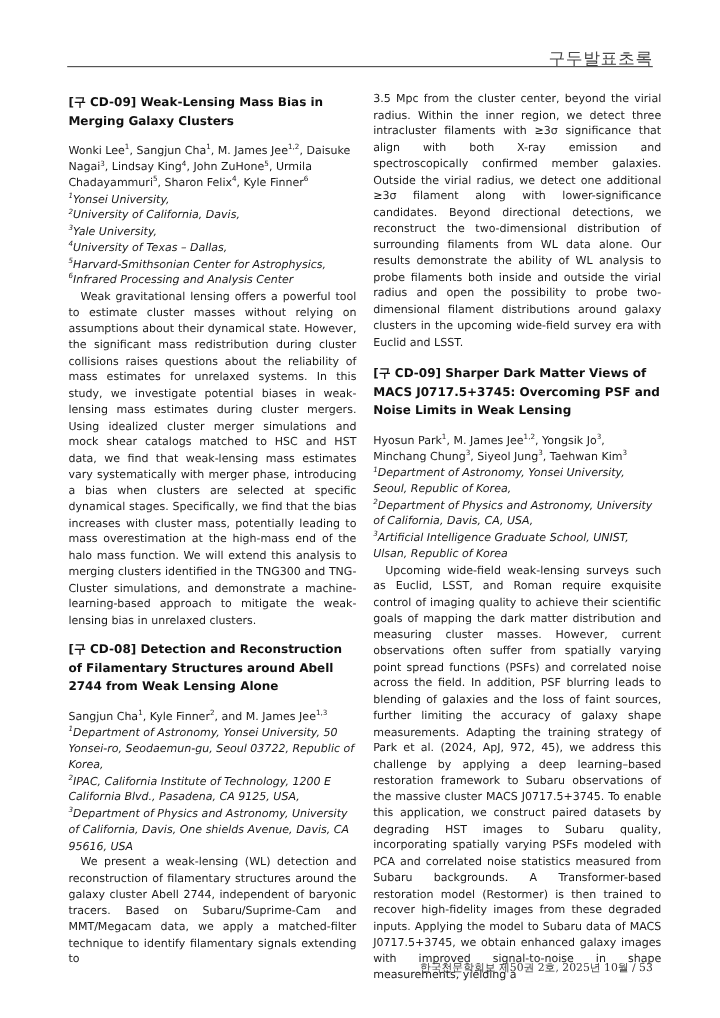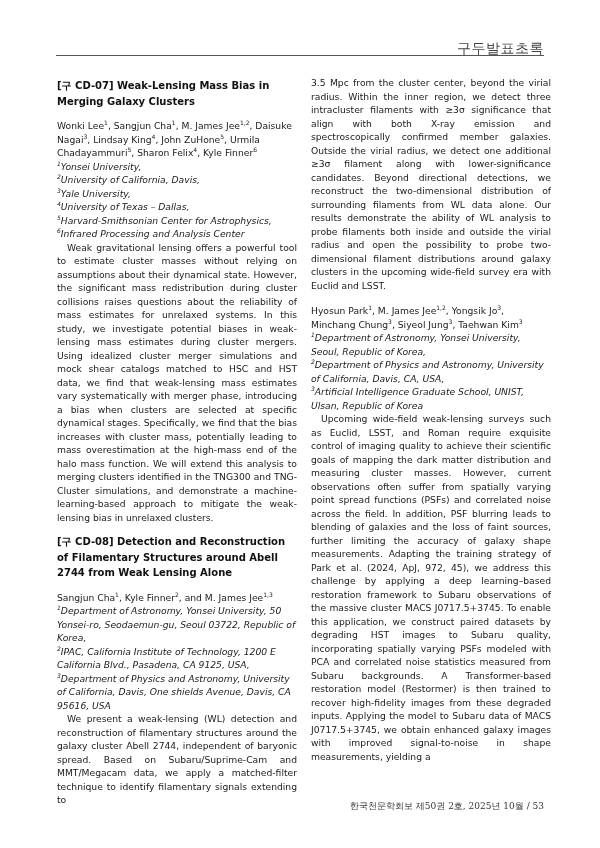--- a/index.html
+++ b/index.html
@@ -18,47 +18,48 @@
   .footer { position: absolute; right: 56px; top: 800px; font-family: "DejaVu Serif", serif; font-size: 9px; color: #333; }
 </style>
 </head>
 <body>
 
 <div class="header-label">구두발표초록</div>
 <div class="header-rule"></div>
 
 <div class="col left">
   <div>
-    <p class="title">[구 CD-07] Weak-Lensing Mass Bias in Merging Galaxy Clusters</p>
+    <p class="title">[구 CD-09] Weak-Lensing Mass Bias in Merging Galaxy Clusters</p>
     <p class="authors"><span>Wonki Lee<sup>1</sup></span>, <span>Sangjun Cha<sup>1</sup></span>, <span>M. James Jee<sup>1,2</sup></span>, <span>Daisuke Nagai<sup>3</sup></span>, <span>Lindsay King<sup>4</sup></span>, <span>John ZuHone<sup>5</sup></span>, <span>Urmila Chadayammuri<sup>5</sup></span>, <span>Sharon Felix<sup>4</sup></span>, <span>Kyle Finner<sup>6</sup></span></p>
     <div>
         <p class="aff"><sup>1</sup>Yonsei University,</p>
         <p class="aff"><sup>2</sup>University of California, Davis,</p>
         <p class="aff"><sup>3</sup>Yale University,</p>
         <p class="aff"><sup>4</sup>University of Texas – Dallas,</p>
         <p class="aff"><sup>5</sup>Harvard-Smithsonian Center for Astrophysics,</p>
         <p class="aff"><sup>6</sup>Infrared Processing and Analysis Center</p>
       </div>
     <p class="abstract">Weak gravitational lensing offers a powerful tool to estimate cluster masses without relying on assumptions about their dynamical state. However, the significant mass redistribution during cluster collisions raises questions about the reliability of mass estimates for unrelaxed systems. In this study, we investigate potential biases in weak-lensing mass estimates during cluster mergers. Using idealized cluster merger simulations and mock shear catalogs matched to HSC and HST data, we find that weak-lensing mass estimates vary systematically with merger phase, introducing a bias when clusters are selected at specific dynamical stages. Specifically, we find that the bias increases with cluster mass, potentially leading to mass overestimation at the high-mass end of the halo mass function. We will extend this analysis to merging clusters identified in the TNG300 and TNG-Cluster simulations, and demonstrate a machine-learning-based approach to mitigate the weak-lensing bias in unrelaxed clusters.</p>
   </div>
   <div>
     <p class="title">[구 CD-08] Detection and Reconstruction of Filamentary Structures around Abell 2744 from Weak Lensing Alone</p>
     <p class="authors"><span>Sangjun Cha<sup>1</sup></span>, <span>Kyle Finner<sup>2</sup></span>, <span>and M. James Jee<sup>1,3</sup></span></p>
     <div>
         <p class="aff"><sup>1</sup>Department of Astronomy, Yonsei University, 50 Yonsei-ro, Seodaemun-gu, Seoul 03722, Republic of Korea,</p>
         <p class="aff"><sup>2</sup>IPAC, California Institute of Technology, 1200 E California Blvd., Pasadena, CA 9125, USA,</p>
         <p class="aff"><sup>3</sup>Department of Physics and Astronomy, University of California, Davis, One shields Avenue, Davis, CA 95616, USA</p>
       </div>
-    <p class="abstract">We present a weak-lensing (WL) detection and reconstruction of filamentary structures around the galaxy cluster Abell 2744, independent of baryonic spread. Based on Subaru/Suprime-Cam and MMT/Megacam data, we apply a matched-filter technique to identify filamentary signals extending to</p>
+    <p class="abstract">We present a weak-lensing (WL) detection and reconstruction of filamentary structures around the galaxy cluster Abell 2744, independent of baryonic tracers. Based on Subaru/Suprime-Cam and MMT/Megacam data, we apply a matched-filter technique to identify filamentary signals extending to</p>
   </div>
 </div>
 
 <div class="col right">
   <p class="cont">3.5 Mpc from the cluster center, beyond the virial radius. Within the inner region, we detect three intracluster filaments with ≥3σ significance that align with both X-ray emission and spectroscopically confirmed member galaxies. Outside the virial radius, we detect one additional ≥3σ filament along with lower-significance candidates. Beyond directional detections, we reconstruct the two-dimensional distribution of surrounding filaments from WL data alone. Our results demonstrate the ability of WL analysis to probe filaments both inside and outside the virial radius and open the possibility to probe two-dimensional filament distributions around galaxy clusters in the upcoming wide-field survey era with Euclid and LSST.</p>
   <div>
+    <p class="title">[구 CD-09] Sharper Dark Matter Views of MACS J0717.5+3745: Overcoming PSF and Noise Limits in Weak Lensing</p>
     <p class="authors"><span>Hyosun Park<sup>1</sup></span>, <span>M. James Jee<sup>1,2</sup></span>, <span>Yongsik Jo<sup>3</sup></span>, <span>Minchang Chung<sup>3</sup></span>, <span>Siyeol Jung<sup>3</sup></span>, <span>Taehwan Kim<sup>3</sup></span></p>
     <div>
         <p class="aff"><sup>1</sup>Department of Astronomy, Yonsei University, Seoul, Republic of Korea,</p>
         <p class="aff"><sup>2</sup>Department of Physics and Astronomy, University of California, Davis, CA, USA,</p>
         <p class="aff"><sup>3</sup>Artificial Intelligence Graduate School, UNIST, Ulsan, Republic of Korea</p>
       </div>
     <p class="abstract">Upcoming wide-field weak-lensing surveys such as Euclid, LSST, and Roman require exquisite control of imaging quality to achieve their scientific goals of mapping the dark matter distribution and measuring cluster masses. However, current observations often suffer from spatially varying point spread functions (PSFs) and correlated noise across the field. In addition, PSF blurring leads to blending of galaxies and the loss of faint sources, further limiting the accuracy of galaxy shape measurements. Adapting the training strategy of Park et al. (2024, ApJ, 972, 45), we address this challenge by applying a deep learning–based restoration framework to Subaru observations of the massive cluster MACS J0717.5+3745. To enable this application, we construct paired datasets by degrading HST images to Subaru quality, incorporating spatially varying PSFs modeled with PCA and correlated noise statistics measured from Subaru backgrounds. A Transformer-based restoration model (Restormer) is then trained to recover high-fidelity images from these degraded inputs. Applying the model to Subaru data of MACS J0717.5+3745, we obtain enhanced galaxy images with improved signal-to-noise in shape measurements, yielding a</p>
   </div>
 </div>
 

